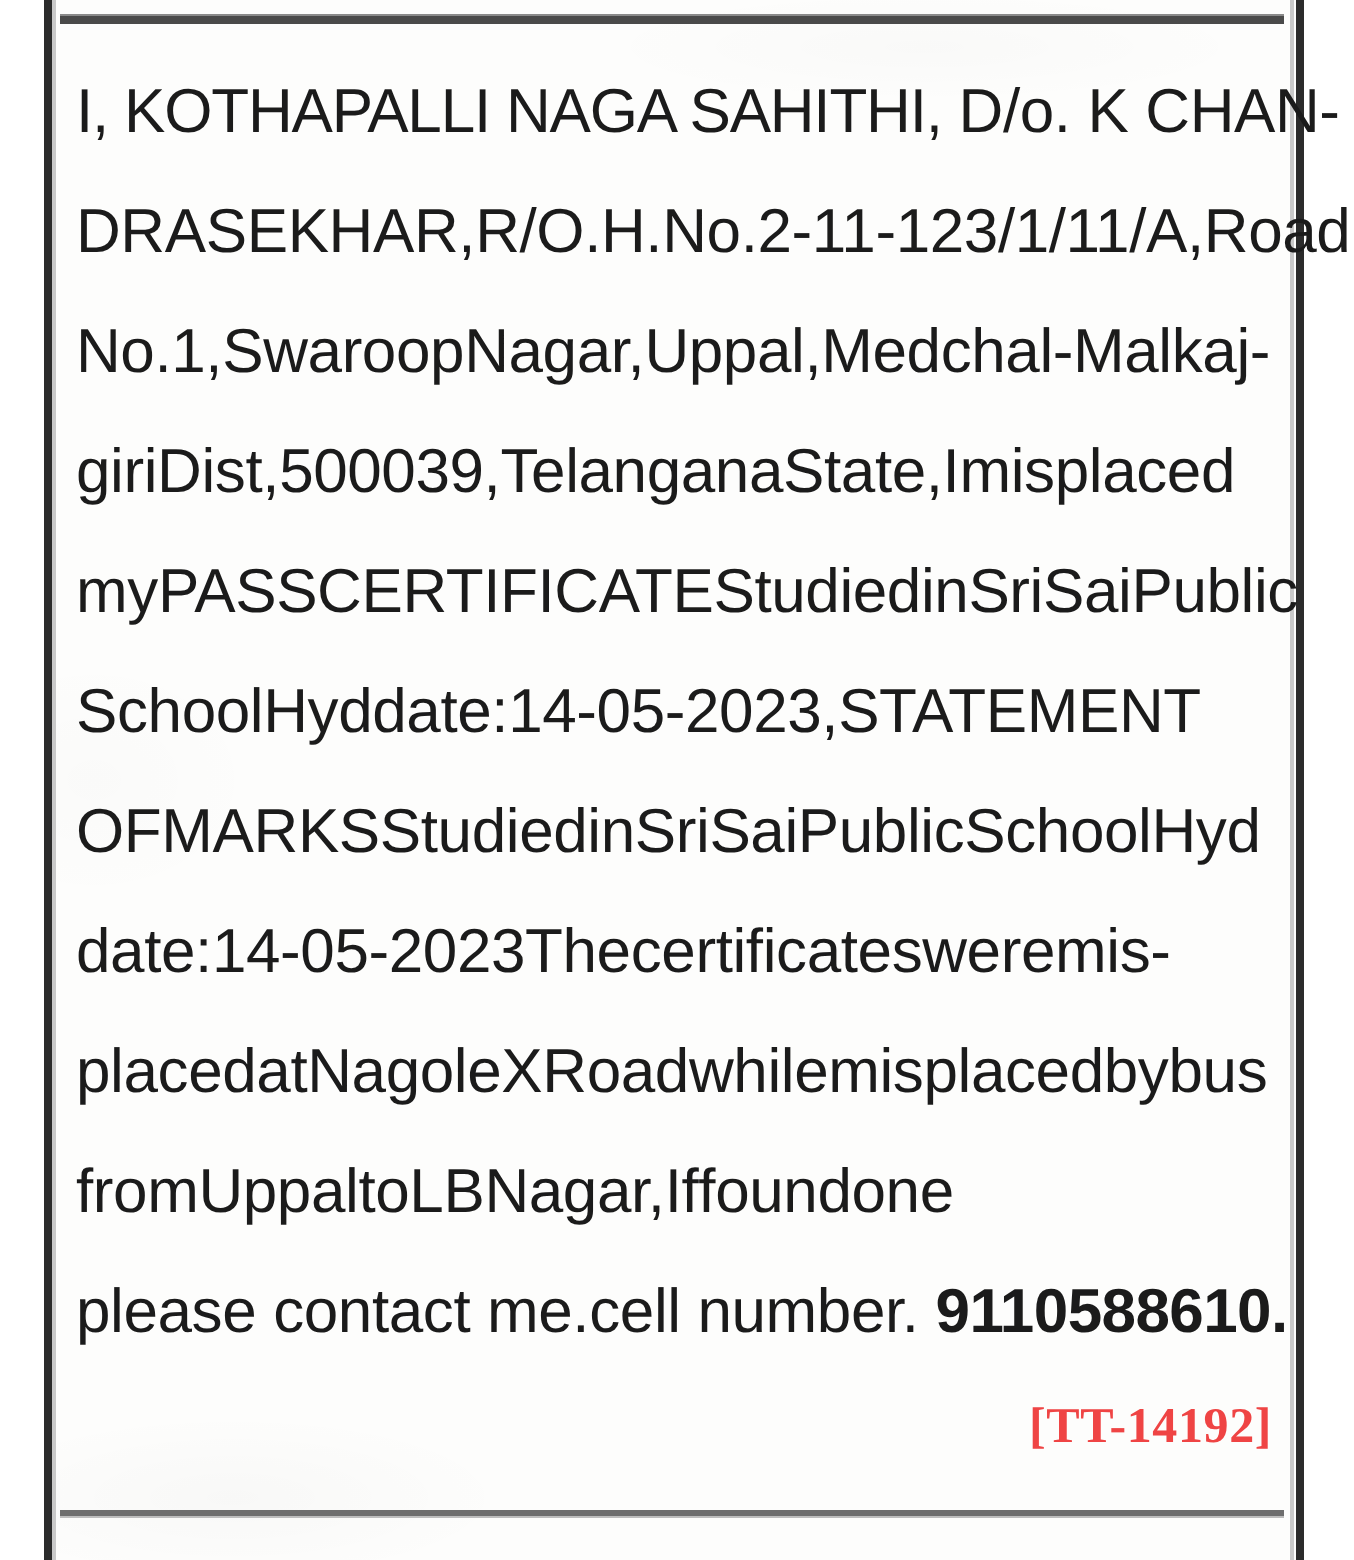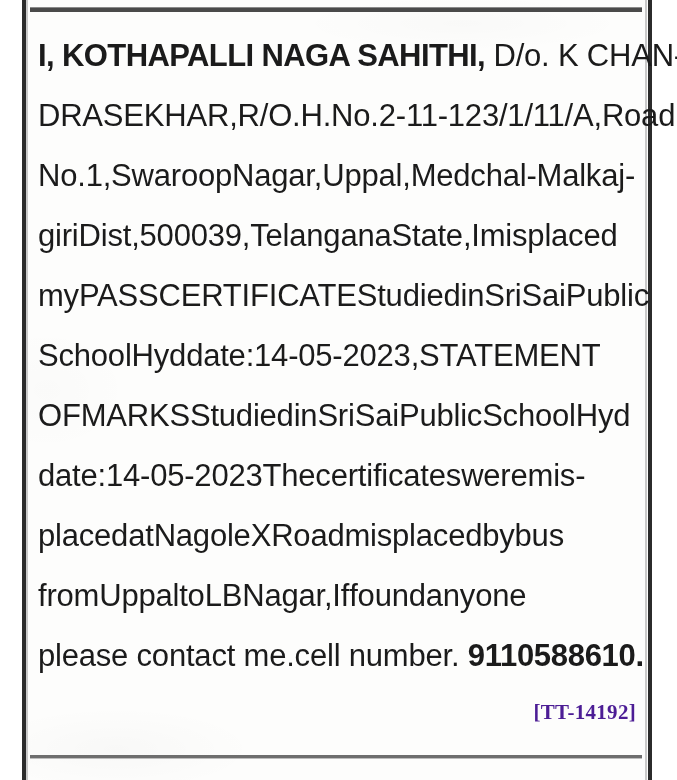--- a/index.html
+++ b/index.html
@@ -107,43 +107,43 @@
   .ad-line.stretch {
     display: flex;
     justify-content: flex-start;
   }
 
   .w {
     display: inline-block;
   }
 
   .bold {
-    font-weight: bold;
+    font-weight: normal;
     letter-spacing: -0.6px;
   }
 
   .phone {
     font-weight: bold;
     letter-spacing: -0.3px;
   }
 
   
   .ref-row {
     position: absolute;
     left: 38px;
     top: 700px;
     width: 598px;
     text-align: right;
   }
 
   .ref-tag {
     font-family: "Liberation Serif", serif;
     font-weight: bold;
-    font-size: 21px;
-    color: #4c1d95;
+    font-size: 25px;
+    color: #ef4444;
     letter-spacing: 0.3px;
   }
 
   
   .scan-tint {
     position: absolute;
     inset: 0;
     pointer-events: none;
     background:
       radial-gradient(ellipse 200px 60px at 15% 96%, rgba(0,0,0,0.020), rgba(0,0,0,0) 70%),
@@ -229,33 +229,33 @@
         <span class="w">certificates</span>
         <span class="w">were</span>
         <span class="w">mis-</span>
       </div>
     <div class="ad-line stretch">
         <span class="w">placed</span>
         <span class="w">at</span>
         <span class="w">Nagole</span>
         <span class="w">X</span>
         <span class="w">Road</span>
+        <span class="w">while</span>
         <span class="w">misplaced</span>
         <span class="w">by</span>
         <span class="w">bus</span>
       </div>
     <div class="ad-line stretch">
         <span class="w">from</span>
         <span class="w">Uppal</span>
         <span class="w">to</span>
         <span class="w">LB</span>
         <span class="w">Nagar,</span>
         <span class="w">If</span>
         <span class="w">found</span>
-        <span class="w">any</span>
         <span class="w">one</span>
       </div>
 
     <div class="ad-line">
       <span>please contact me.cell number.</span><span>&nbsp;</span><span class="phone">9110588610.</span>
     </div>
 
   </div>
 
   <div class="ref-row">

